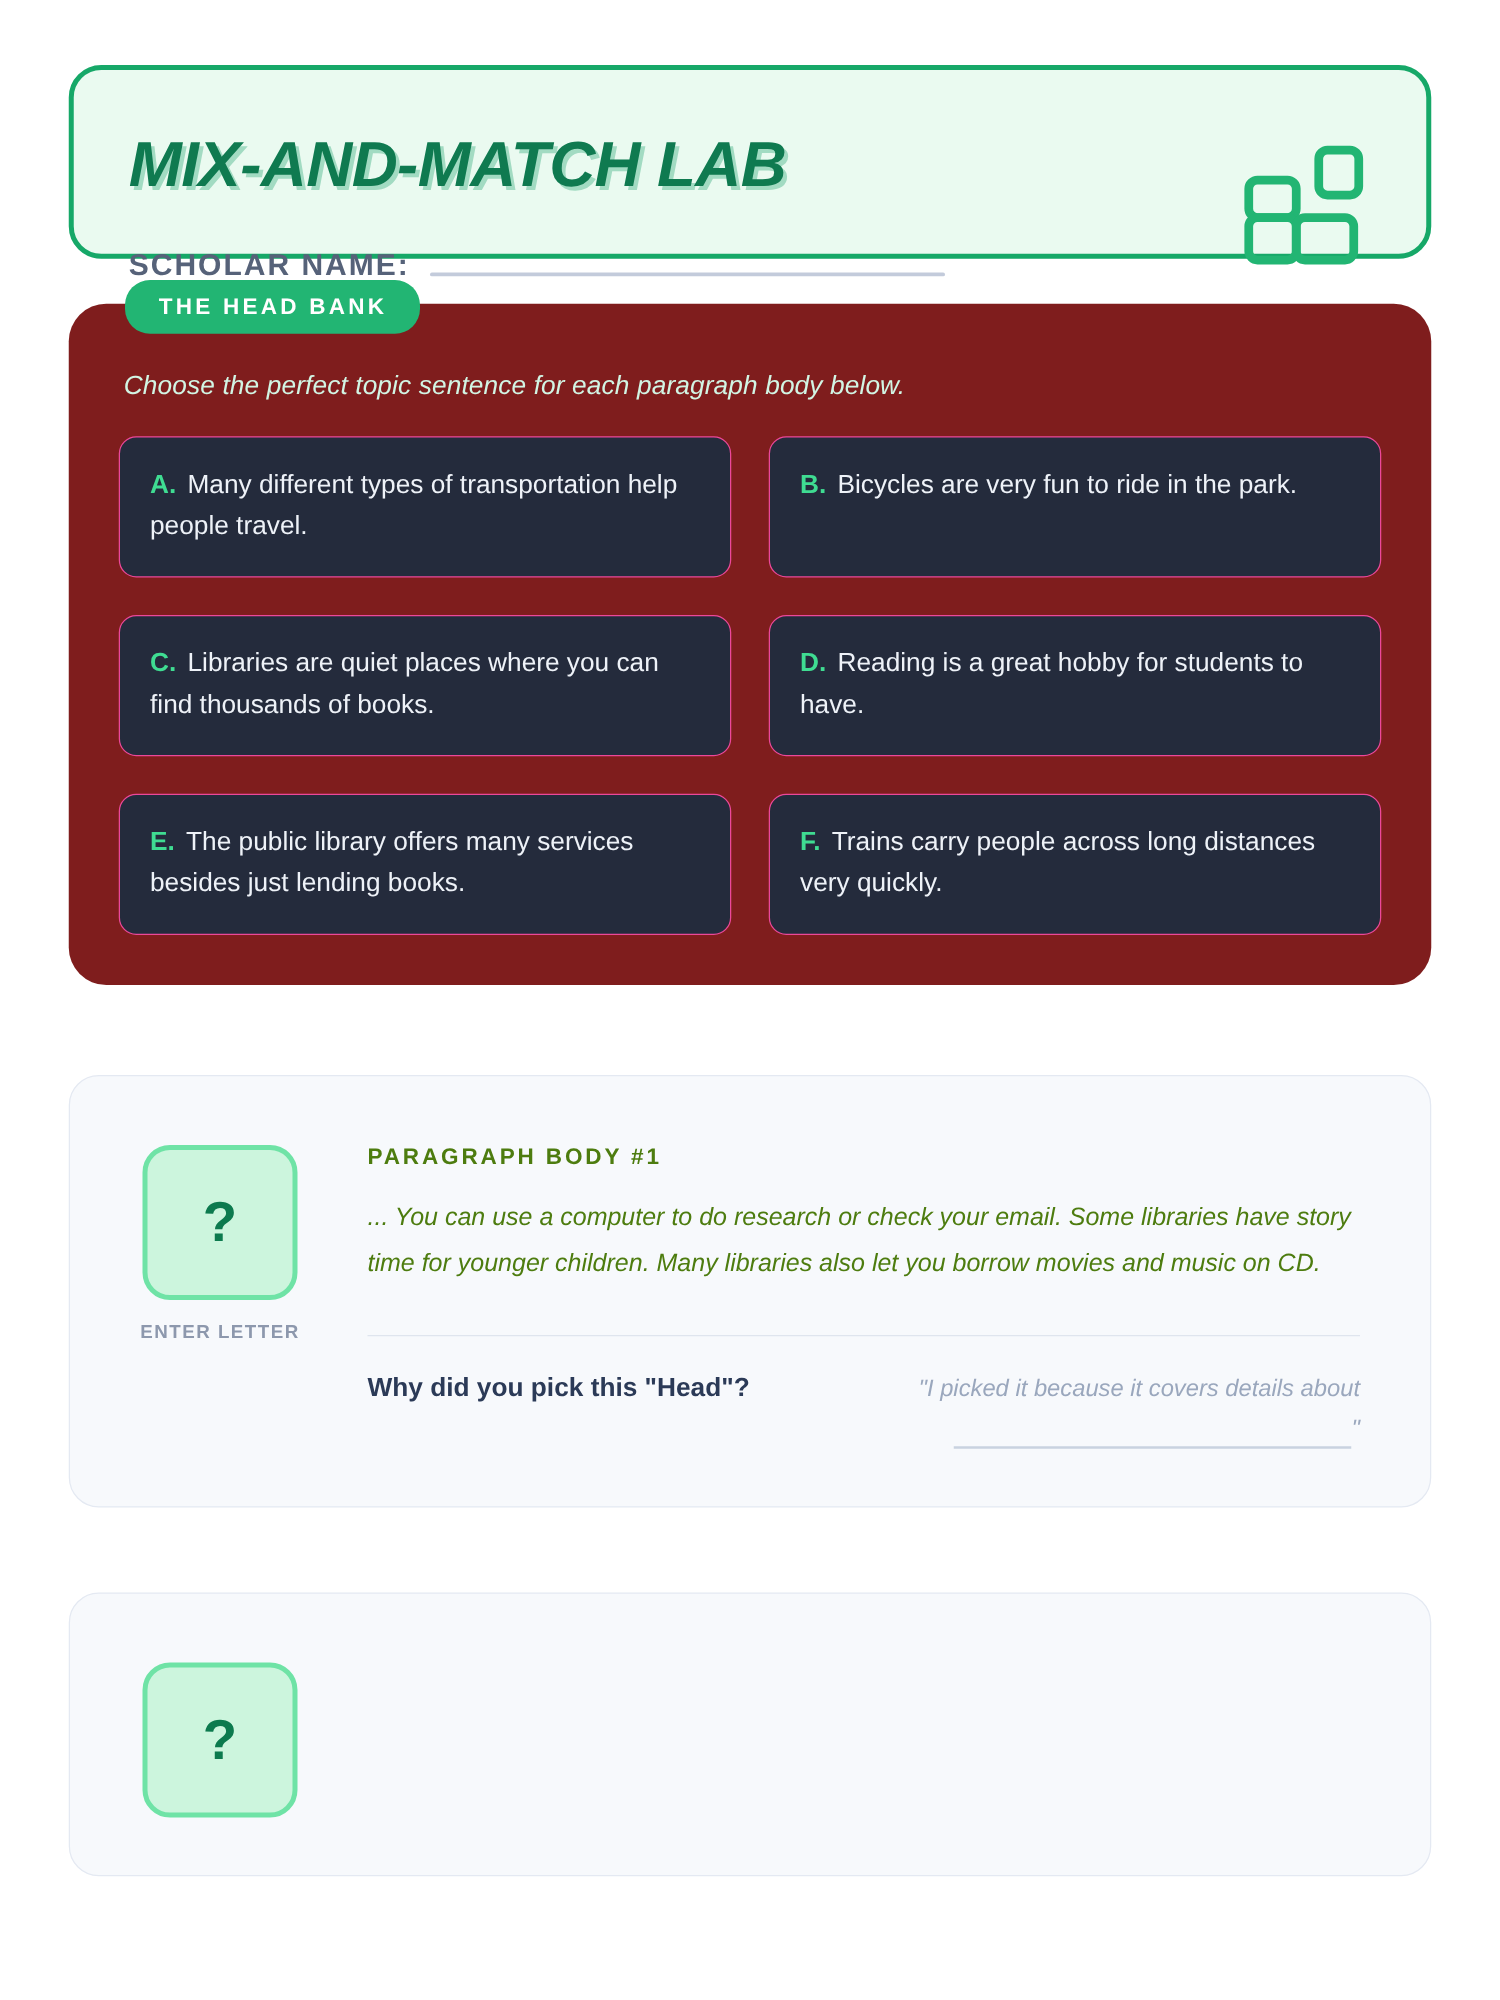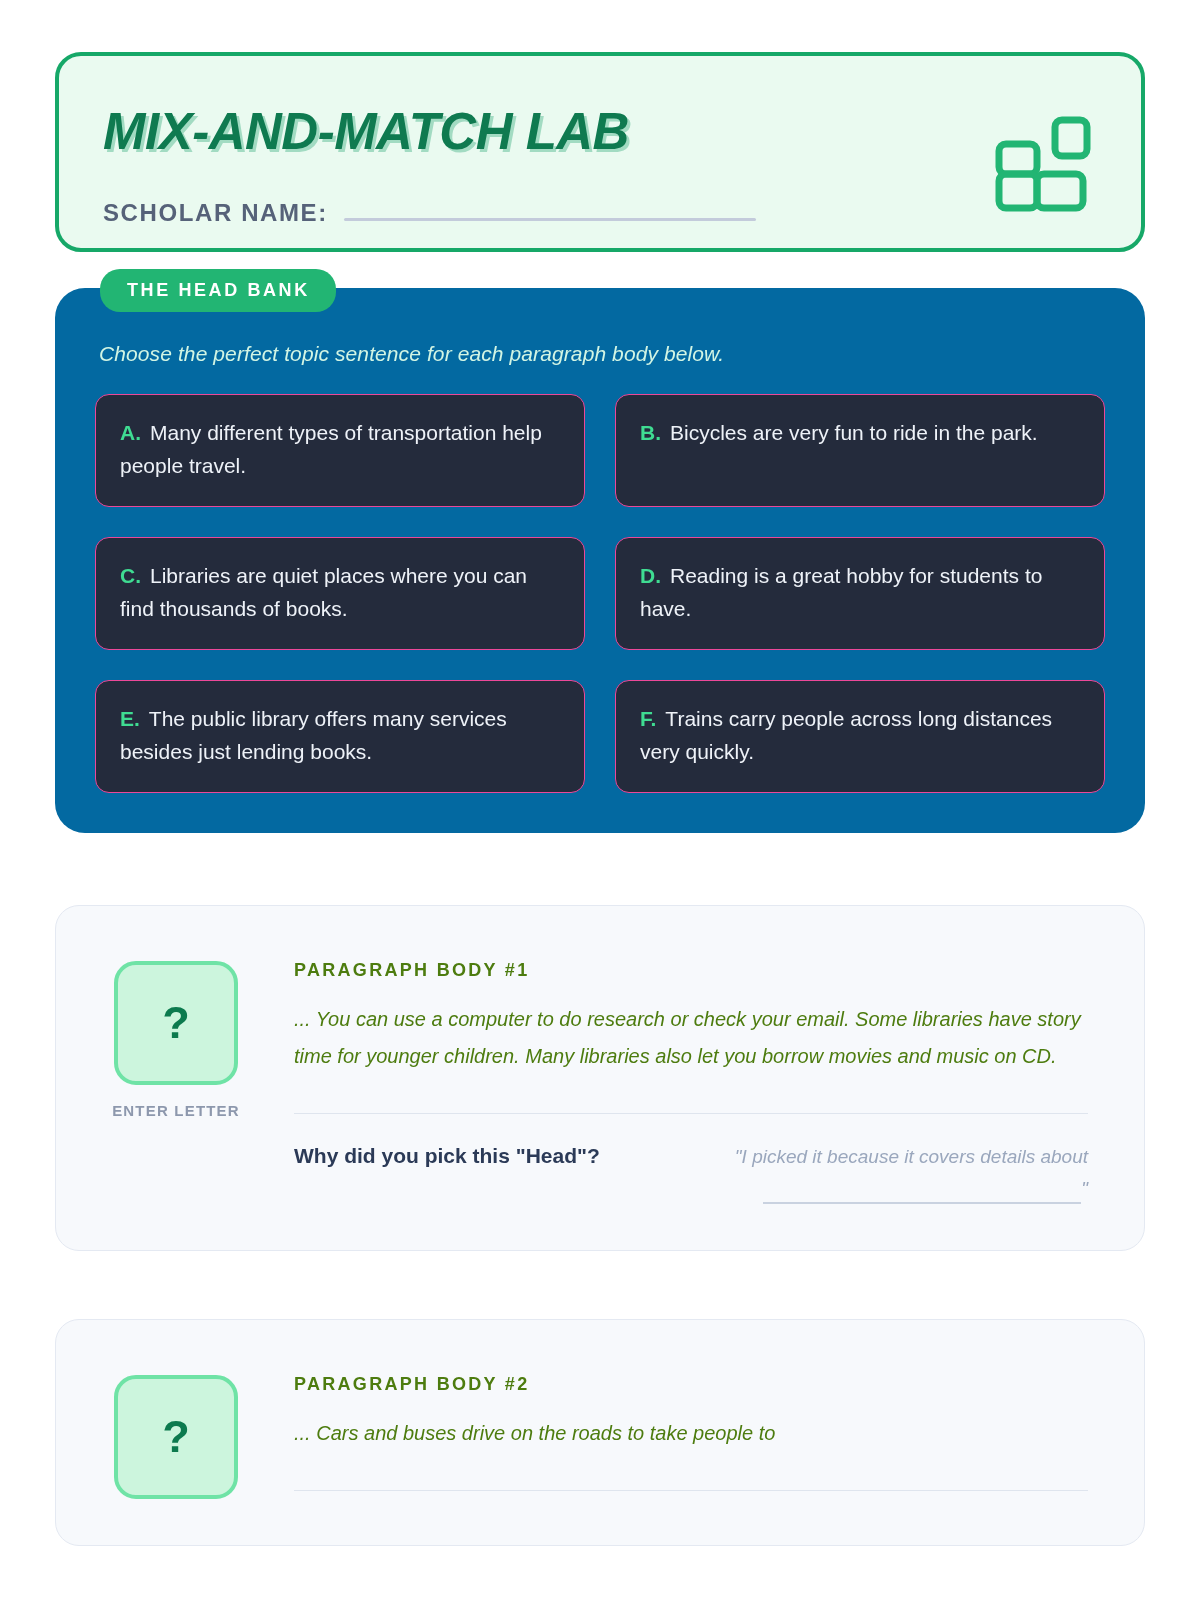--- a/index.html
+++ b/index.html
@@ -17,21 +17,21 @@
     width: 1200px;
     height: 1600px;
     background: #ffffff;
     padding: 0 55px;
   }
 
   
   .header {
     position: relative;
     margin-top: 52px;
-    height: 200px;
+    height: 155px;
     background: #eafaf0;
     border: 4px solid #16a868;
     border-radius: 26px;
     padding: 40px 48px 0 44px;
   }
 
   .header-title {
     font-size: 51px;
     font-weight: 800;
     font-style: italic;
@@ -84,21 +84,21 @@
     background: #22b573;
     color: #ffffff;
     font-size: 18px;
     font-weight: 800;
     letter-spacing: 2.6px;
     padding: 11px 26px 11px 27px;
     border-radius: 20px;
   }
 
   .bank-panel {
-    background: #0369a1;
+    background: #7f1d1d;
     border-radius: 30px;
     padding: 54px 40px 40px 40px;
   }
 
   .bank-instruction {
     font-size: 21px;
     font-style: italic;
     color: #d2f5e4;
     letter-spacing: 0.1px;
     margin-left: 4px;
@@ -316,22 +316,15 @@
       </div>
     </div>
   </div>
 
   <div class="body-card second">
     <div class="letter-col">
       <div class="letter-box">?</div>
 
     </div>
 
-    <div class="body-col">
-      <div class="body-kicker">PARAGRAPH BODY #2</div>
-      <div class="body-text">... Cars and buses drive on the roads to take people to</div>
-
-      <div class="divider"></div>
-
-    </div>
   </div>
 
 </div>
 
 </body></html>

